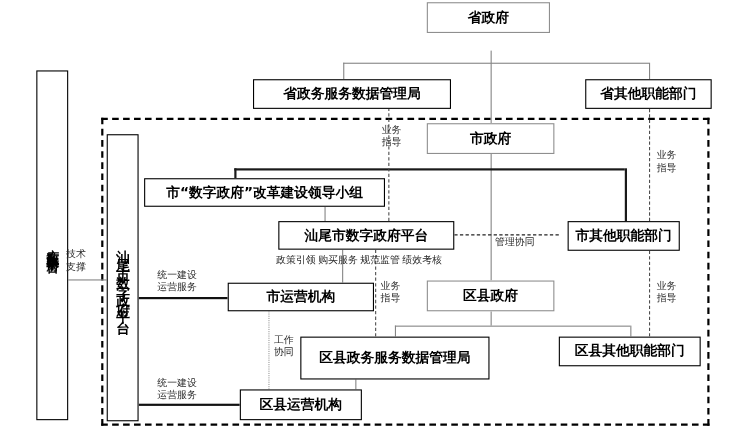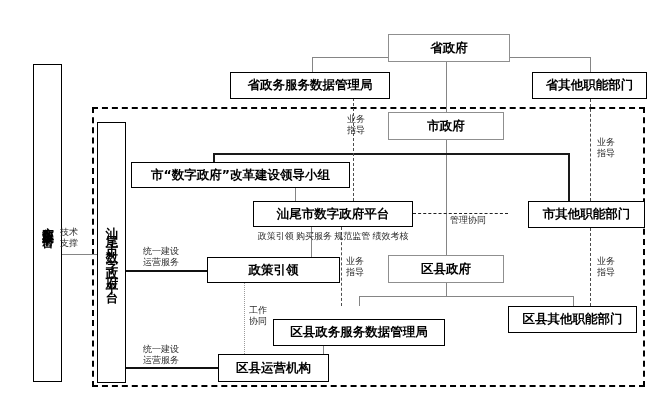--- a/index.html
+++ b/index.html
@@ -60,61 +60,61 @@
   <div class="hl thick" style="left:126px;top:270px;width:81px"></div>
   <div class="hl thick" style="left:126px;top:367px;width:92px"></div>
 
   <div class="dash-v" style="left:353px;top:98px;height:103px"></div>
   <div class="dash-v" style="left:341px;top:227px;height:79px"></div>
   <div class="dash-v" style="left:590px;top:99px;height:102px"></div>
   <div class="dash-v" style="left:590px;top:228px;height:78px"></div>
   <div class="dash-h" style="left:413px;top:213px;width:95px"></div>
   <div class="dot-v" style="left:244px;top:283px;height:71px"></div>
 
-  <div class="node gov" style="left:388px;top:34px;width:122px;height:28px">
+  <div class="node gov" style="left:388px;top:2px;width:112px;height:28px">
     <span>省政府</span>
   </div>
-  <div class="node" style="left:230px;top:72px;width:160px;height:27px">
+  <div class="node" style="left:230px;top:72px;width:180px;height:27px">
     <span>省政务服务数据管理局</span>
   </div>
   <div class="node" style="left:532px;top:72px;width:115px;height:27px">
     <span>省其他职能部门</span>
   </div>
   <div class="node gov" style="left:388px;top:112px;width:116px;height:28px">
     <span>市政府</span>
   </div>
   <div class="node" style="left:131px;top:162px;width:219px;height:26px">
     <span>市“数字政府”改革建设领导小组</span>
   </div>
   <div class="node" style="left:253px;top:201px;width:160px;height:26px">
     <span>汕尾市数字政府平台</span>
   </div>
-  <div class="node" style="left:528px;top:201px;width:117px;height:27px">
+  <div class="node" style="left:516px;top:201px;width:102px;height:27px">
     <span>市其他职能部门</span>
   </div>
   <div class="node gov" style="left:388px;top:255px;width:116px;height:28px">
     <span>区县政府</span>
   </div>
   <div class="node" style="left:207px;top:257px;width:133px;height:26px">
-    <span>政策引领</span>
+    <span>市运营机构</span>
   </div>
-  <div class="node" style="left:273px;top:319px;width:172px;height:27px">
+  <div class="node" style="left:273px;top:306px;width:172px;height:39px">
     <span>区县政务服务数据管理局</span>
   </div>
   <div class="node" style="left:508px;top:306px;width:129px;height:27px">
     <span>区县其他职能部门</span>
   </div>
   <div class="node" style="left:218px;top:354px;width:111px;height:28px">
     <span>区县运营机构</span>
   </div>
 
   <div class="lbl" style="left:347px;top:114px;width:22px">业务指导</div>
   <div class="lbl" style="left:346px;top:256px;width:22px">业务指导</div>
   <div class="lbl" style="left:597px;top:137px;width:22px">业务指导</div>
   <div class="lbl" style="left:597px;top:256px;width:22px">业务指导</div>
   <div class="lbl" style="left:60px;top:227px;width:22px">技术支撑</div>
   <div class="lbl" style="left:143px;top:246px;width:40px">统一建设运营服务</div>
   <div class="lbl" style="left:143px;top:344px;width:40px">统一建设运营服务</div>
-  <div class="lbl nw" style="left:251px;top:231px;width:164px;text-align:center">政策引领 购买服务 规范监管 绩效考核</div>
+  <div class="lbl nw" style="left:251px;top:231px;width:164px;">政策引领 购买服务 规范监管 绩效考核</div>
   <div class="lbl nw" style="left:450px;top:215px">管理协同</div>
   <div class="lbl" style="left:249px;top:305px;width:20px">工作协同</div>
 
 </div>
 
 </body></html>

